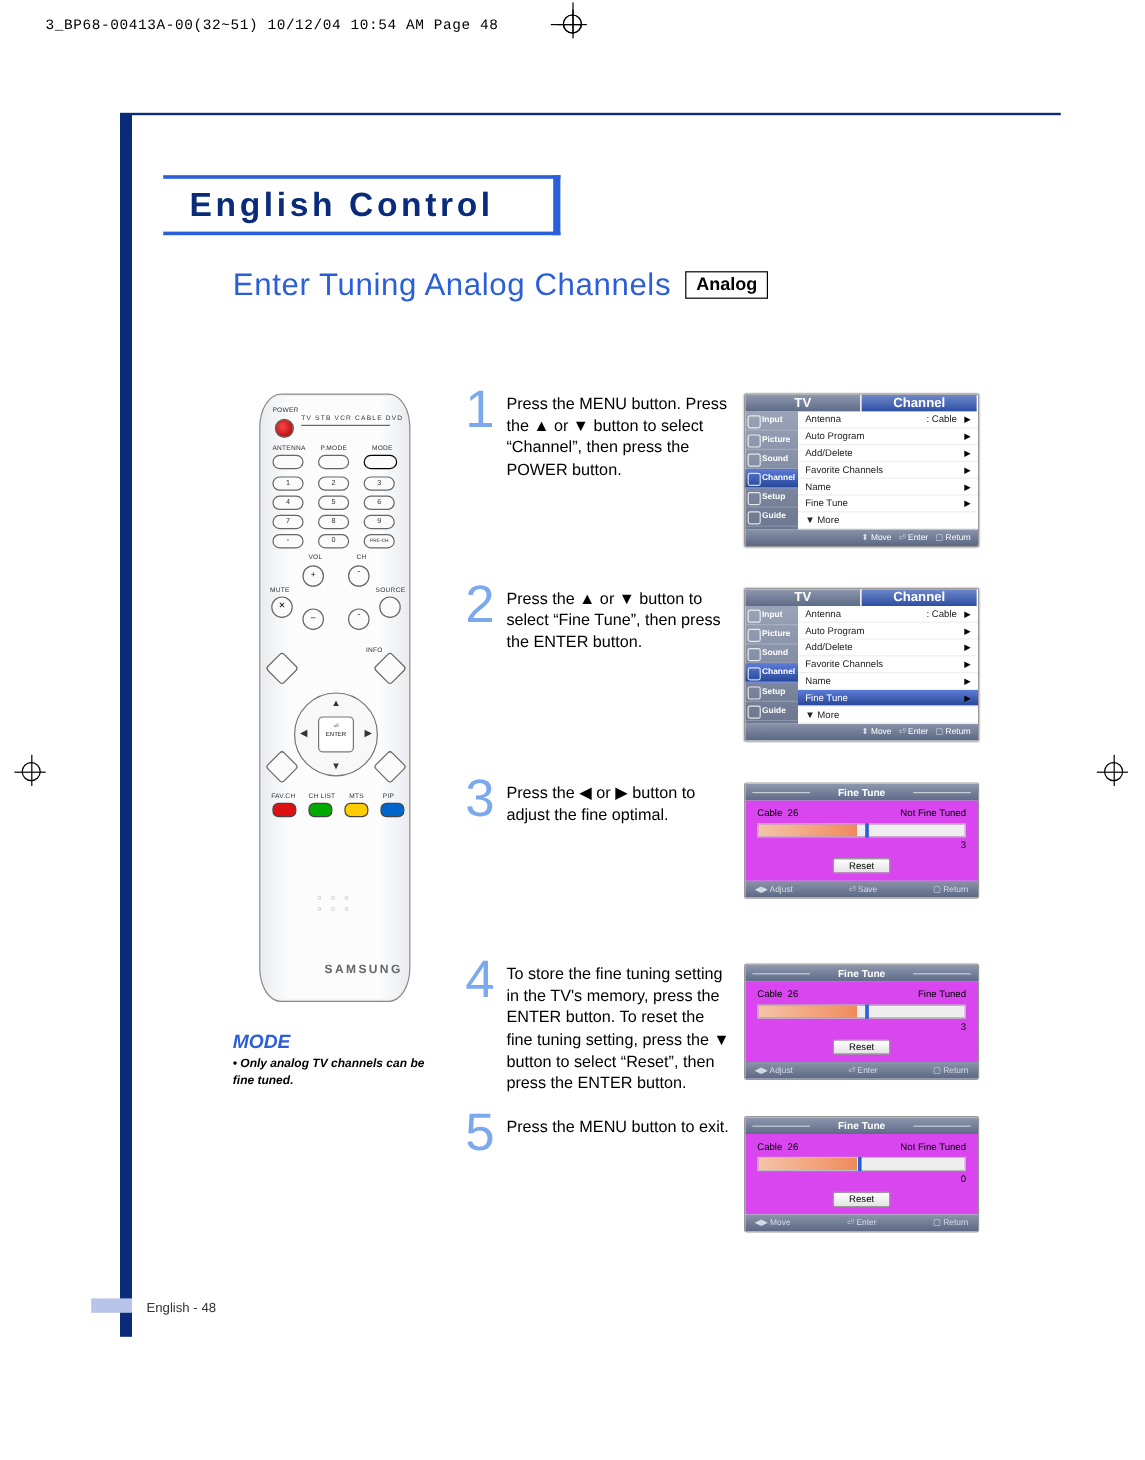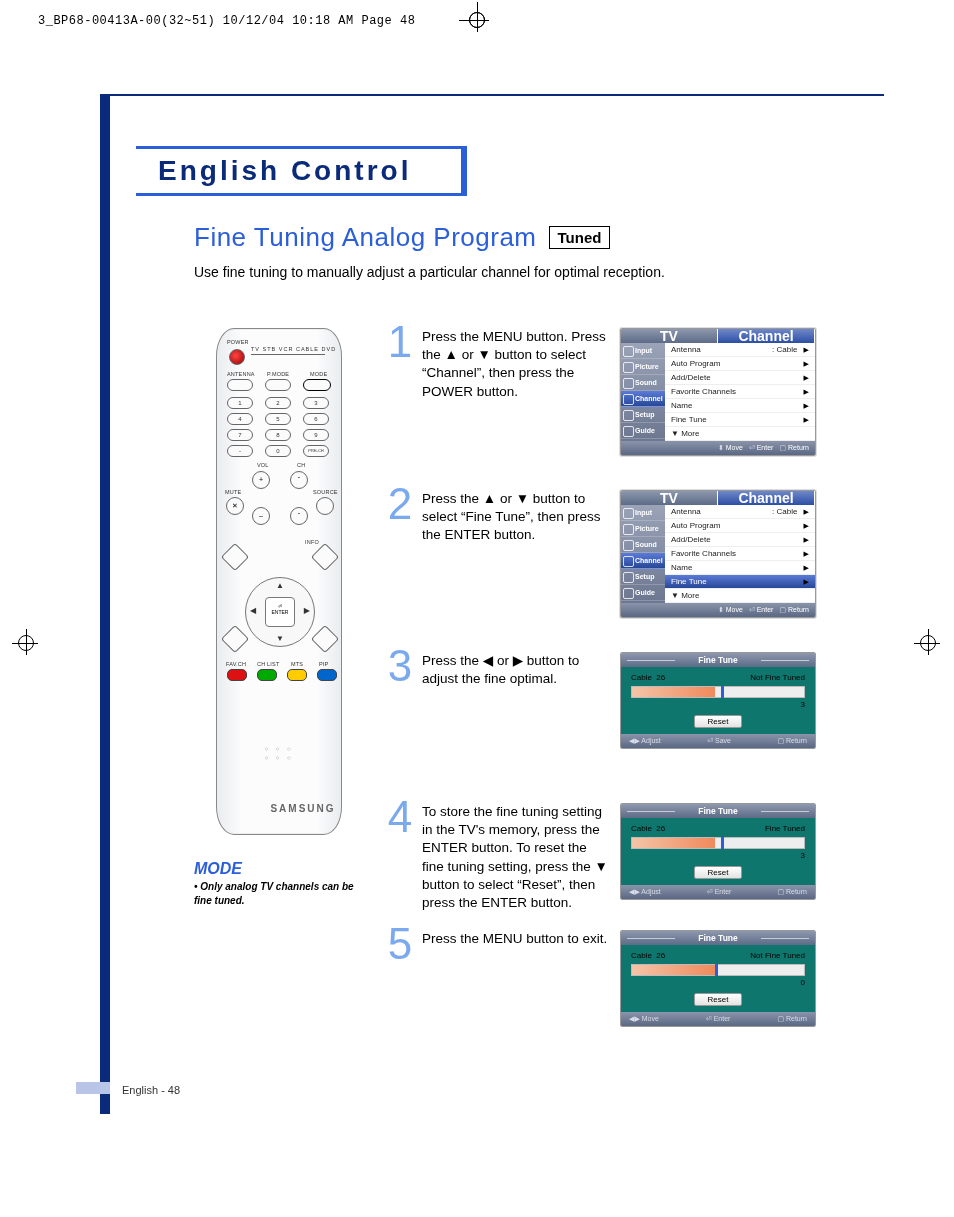--- a/index.html
+++ b/index.html
@@ -172,21 +172,21 @@
   }
   .osd-win{
     border:1px solid #999;
     background:#fff;
     border-radius:2px;
     overflow:hidden;
     box-shadow:0 0 0 1px #ddd;
   }
   .osd-tabs{
     display:flex;height:14px;
-    font-size:14px;font-weight:700;color:#fff;
+    font-size:11px;font-weight:700;color:#fff;
   }
   .osd-tab{
     flex:1;text-align:center;line-height:14px;
     background:linear-gradient(#8e98ae,#5d6b87);
     border-right:1px solid #fff;
   }
   .osd-tab.active{background:linear-gradient(#6f88c9,#2c4ea3);}
   .osd-body{display:flex;}
   .osd-left{
     width:44px;background:linear-gradient(#9aa3b7,#6c7790);
@@ -223,21 +223,21 @@
     height:14px;line-height:14px;text-align:center;
     font-size:8.5px;font-weight:700;color:#fff;
     background:linear-gradient(#8e98ae,#5d6b87);
     position:relative;
   }
   .ft-title::before,.ft-title::after{
     content:"";position:absolute;top:7px;width:48px;height:1px;background:rgba(255,255,255,.6);
   }
   .ft-title::before{left:6px;}
   .ft-title::after{right:6px;}
-  .ft-body{background:#0f766e;padding:6px 10px;}
+  .ft-body{background:#d946ef;padding:6px 10px;}
   .ft-row1{display:flex;justify-content:space-between;font-size:8px;margin-bottom:4px;}
   .ft-slider{
     height:10px;background:linear-gradient(90deg,#f4c4a8,#f08a5c 48%,#eee 48%,#eee 100%);
     border:1px solid #bbb;position:relative;margin-bottom:2px;
   }
   .ft-slider .tick{position:absolute;top:-1px;width:3px;height:12px;background:#2b5ed9;}
   .ft-valline{display:flex;justify-content:flex-end;font-size:8px;margin-bottom:6px;}
   .ft-reset{
     width:46px;margin:0 auto;display:block;
     font-size:8px;padding:1px 0;text-align:center;
@@ -250,21 +250,21 @@
     font-size:7px;color:#d9dde8;padding:0 8px;
   }
   .page-foot{
     position:absolute;left:46px;top:1024px;
     font-size:11px;color:#333;
   }
 </style>
 </head>
 <body>
 
-<div class="print-header">3_BP68-00413A-00(32~51)  10/12/04  10:18 AM  Page 48</div>
+<div class="print-header">3_BP68-00413A-00(32~51)  10/12/04  10:54 AM  Page 48</div>
 
 <div class="crop-mark-top">
     <span class="circ"></span>
   </div>
 <div class="crop-mark-top crop-mark-bottom">
     <span class="circ"></span>
   </div>
 <div class="crop-side left">
     <span class="circ"></span>
   </div>
@@ -273,25 +273,24 @@
   </div>
 
 <div class="page">
   <div class="side-bar"></div>
   <div class="side-bar-foot"></div>
   <div class="top-rule"></div>
 
   <div class="title-box">English Control</div>
 
   <div class="subtitle">
-    <span>Fine Tuning Analog Program</span>
-    <span class="analog-badge">Tuned</span>
-  </div>
-
-  <div class="intro">Use fine tuning to manually adjust a particular channel for optimal reception.</div>
+    <span>Enter Tuning Analog Channels</span>
+    <span class="analog-badge">Analog</span>
+  </div>
+
 
   <div class="remote-area">
     <div class="remote-body">
       <span class="lbl" style="left:10px;top:10px;">POWER</span>
       <span class="power"></span>
       <span class="lbl" style="left:34px;top:17px;letter-spacing:1px;">TV   STB   VCR  CABLE  DVD</span>
       <span class="pline"></span>
 
       <span class="lbl" style="left:10px;top:42px;">ANTENNA</span>
       <span class="lbl" style="left:50px;top:42px;">P.MODE</span>

